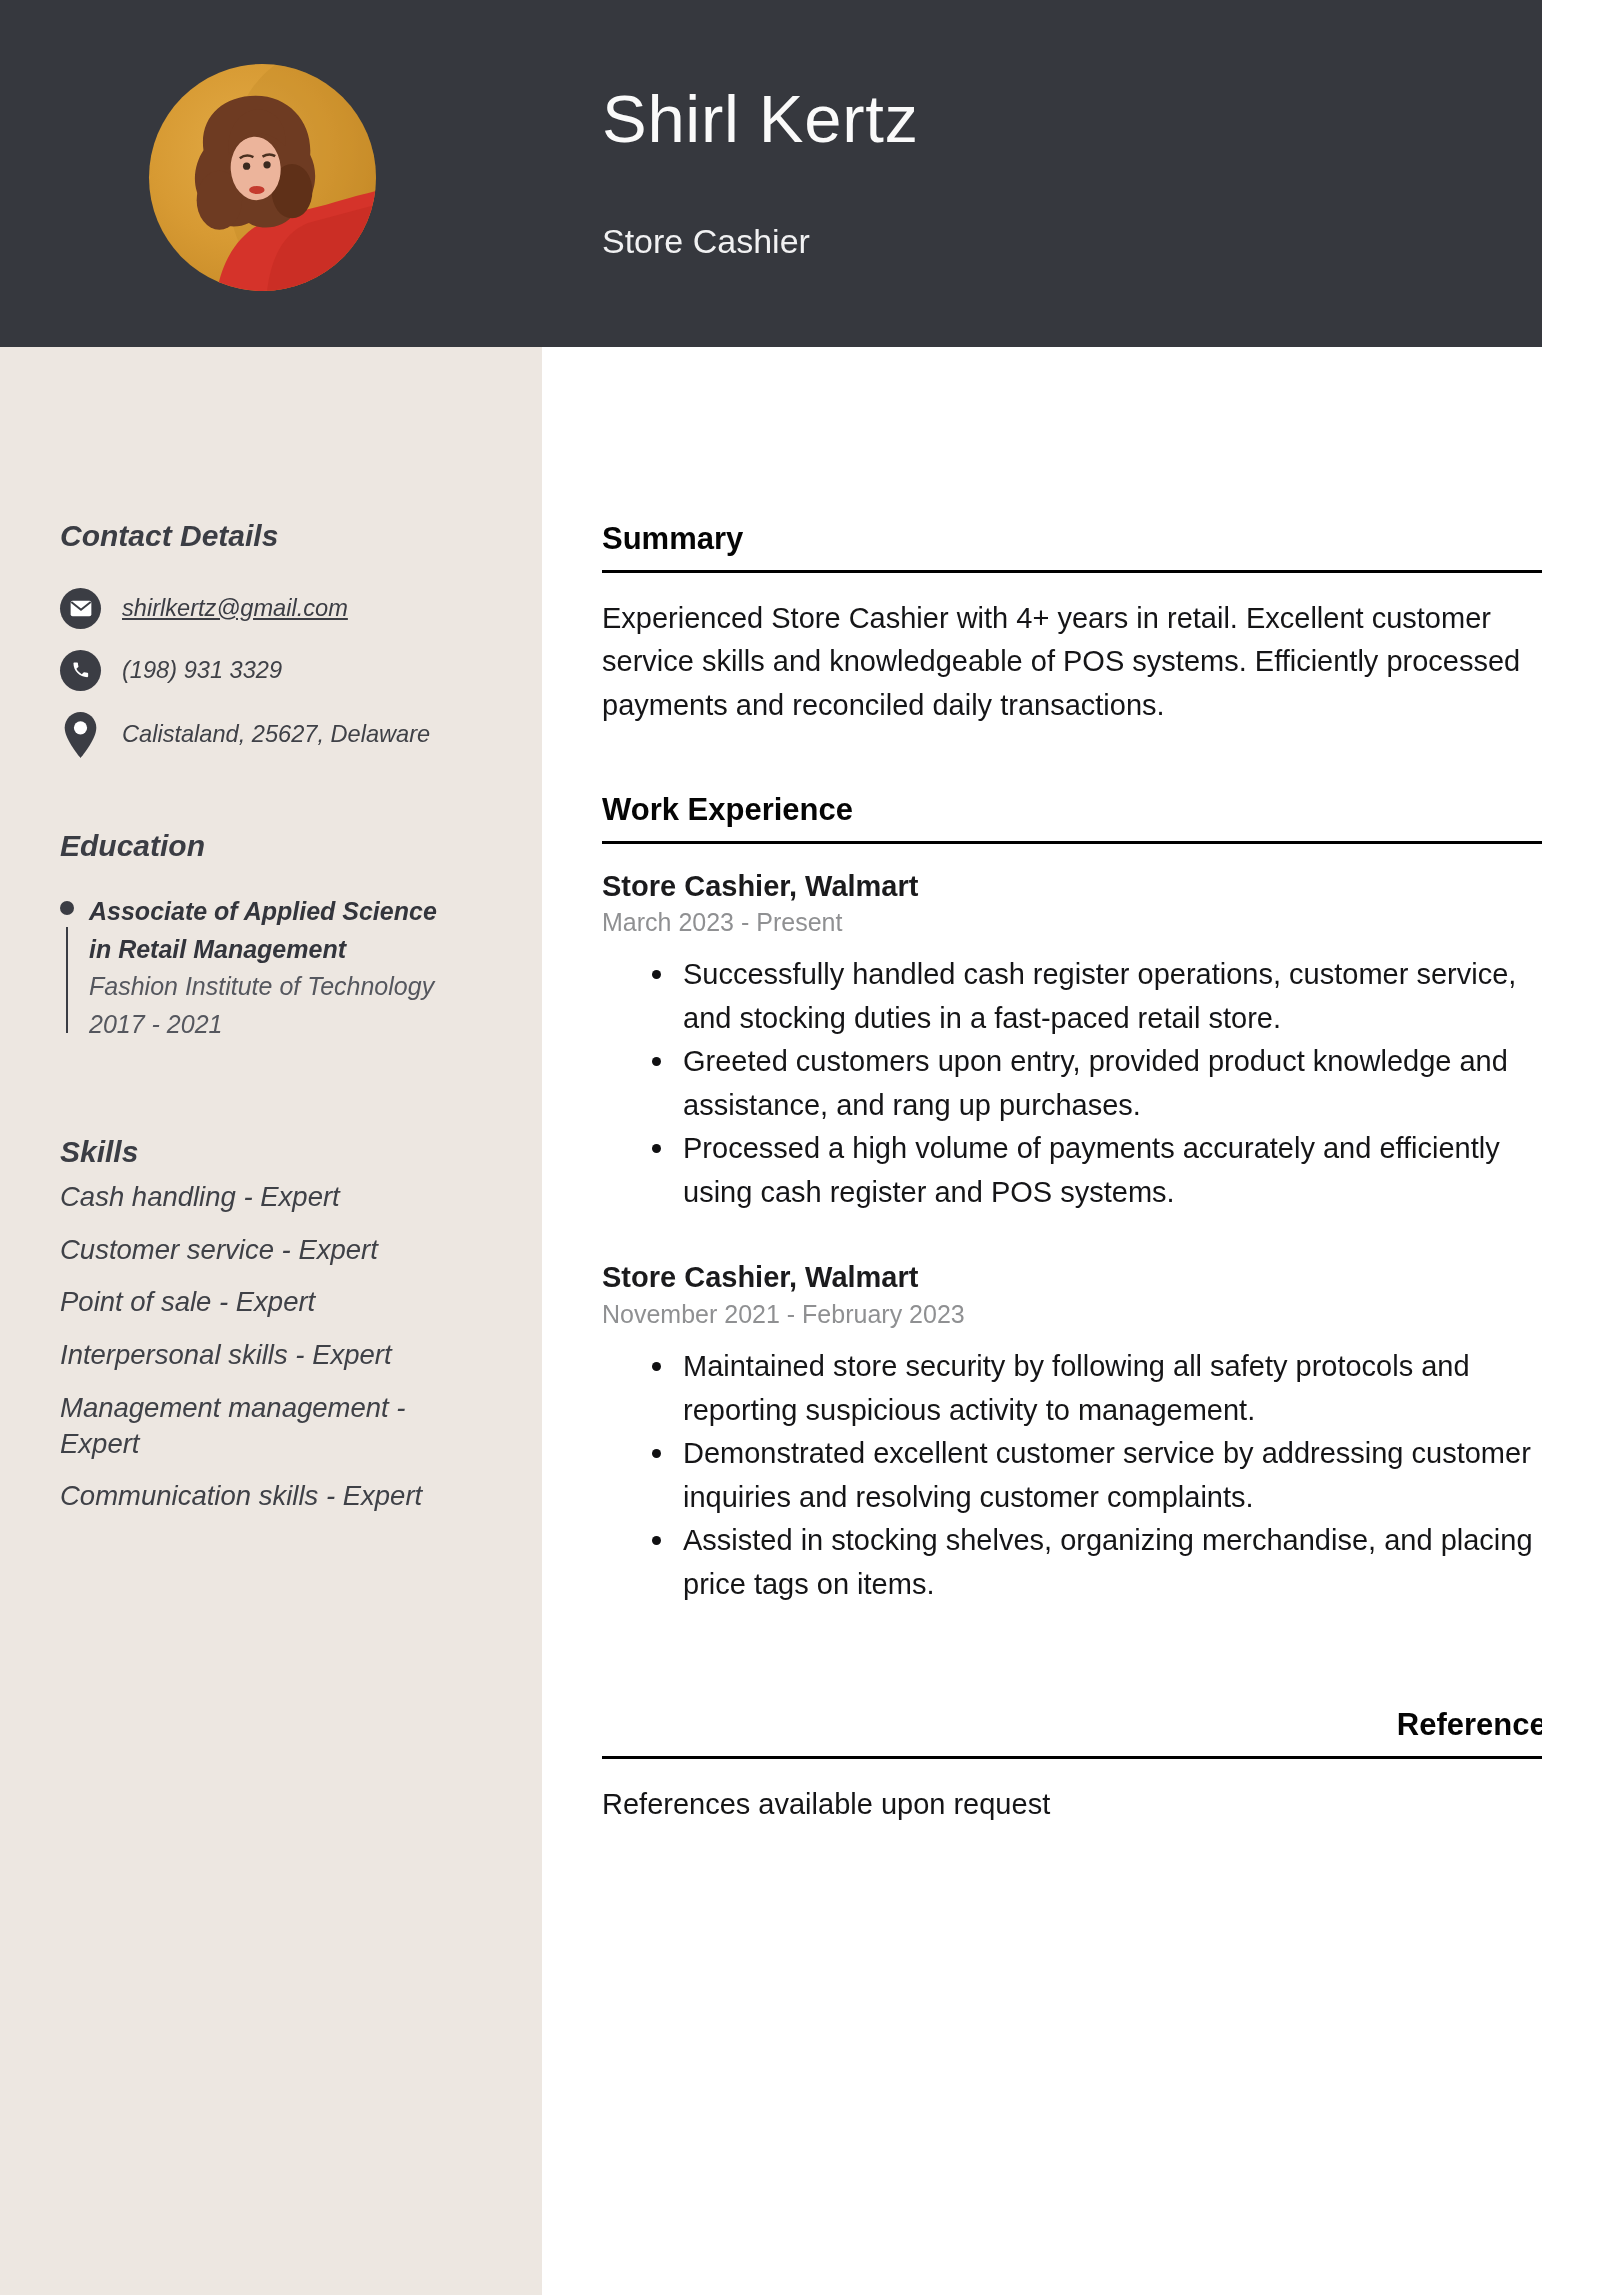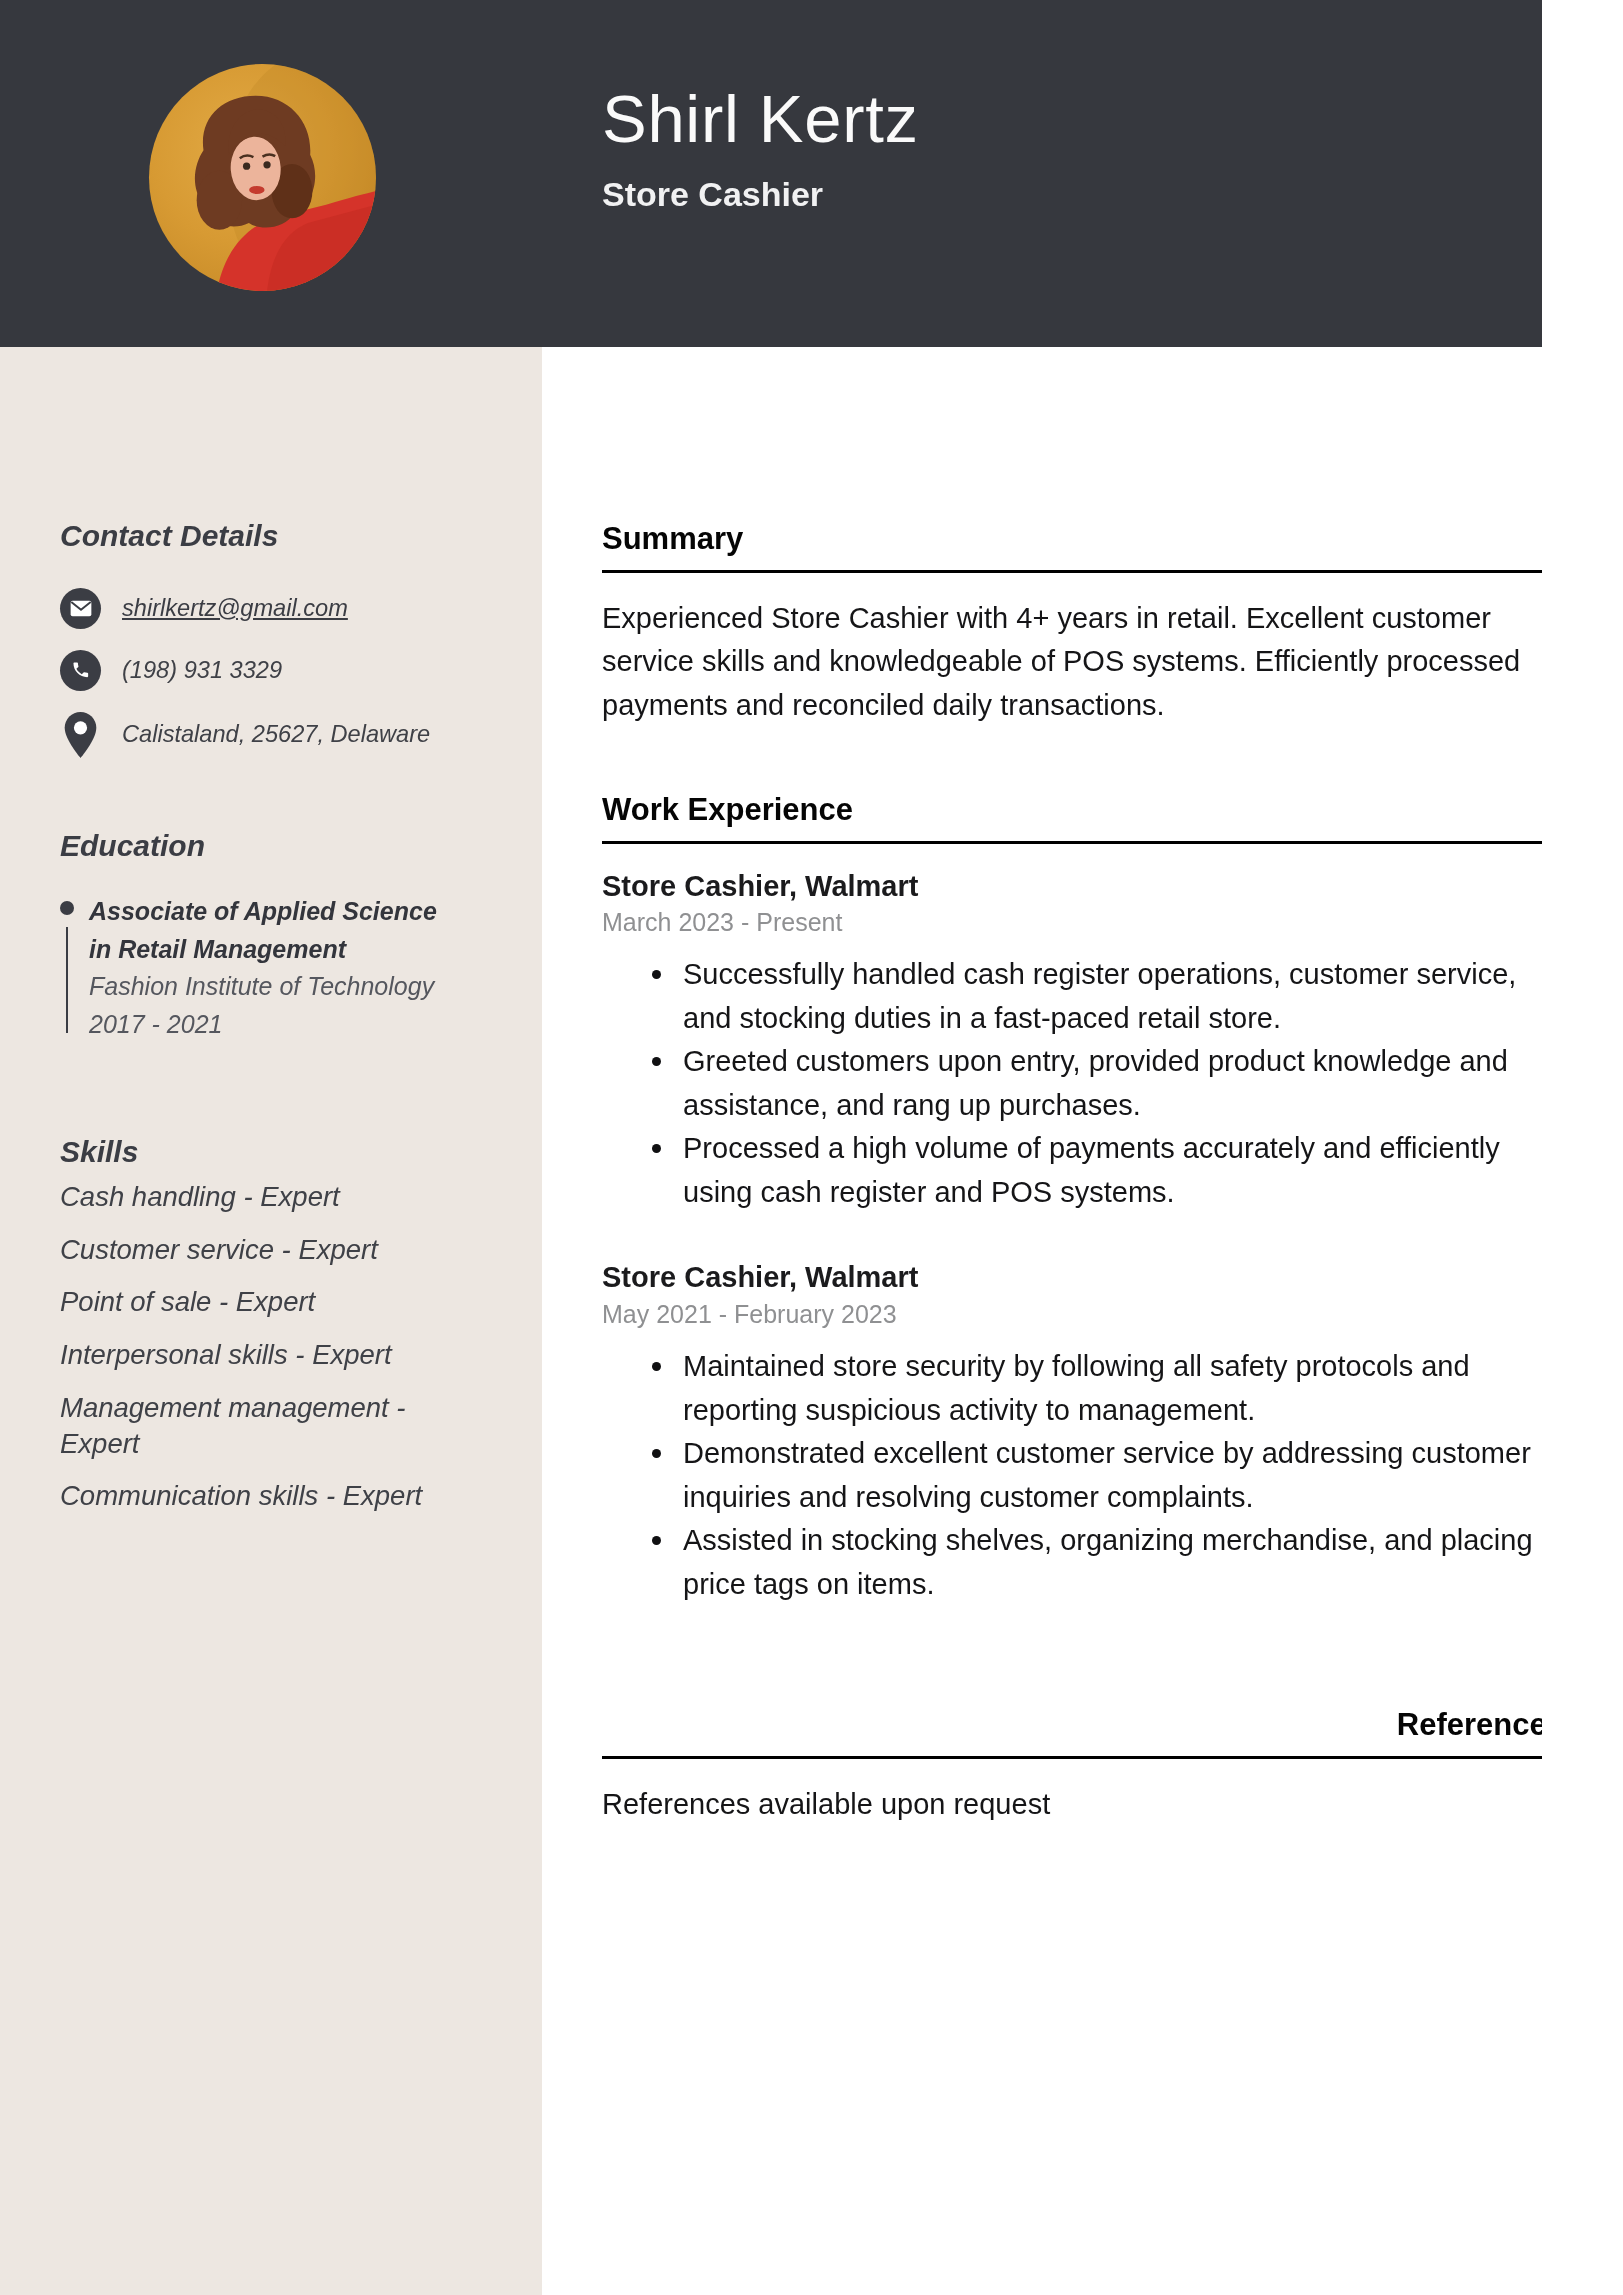--- a/index.html
+++ b/index.html
@@ -11,21 +11,21 @@
   .header{position:absolute;left:0;top:0;width:1623px;height:347px;background:#36383E;}
   .chevron{position:absolute;left:0;top:346px;width:542px;height:102px;display:block;}
   .avatar{
     position:absolute;left:149px;top:64px;width:227px;height:227px;border-radius:50%;overflow:hidden;
     background:radial-gradient(circle at 42% 38%, #e2aa45 0%, #d79a33 45%, #cohh 0) ;
     background:radial-gradient(circle at 42% 38%, #e2aa45 0%, #d79a33 48%, #c08423 100%);
   }
   .avatar svg{position:absolute;left:0;top:0;width:100%;height:100%;}
   .header-text{position:absolute;left:602px;top:84px;}
   .person-name{color:#fafafa;font-size:67px;font-weight:400;letter-spacing:0.7px;line-height:1.05;margin:0;}
-  .person-title{color:#f1f1f2;font-size:34px;font-weight:700;margin-top:21px;}
+  .person-title{color:#f1f1f2;font-size:34px;font-weight:400;margin-top:68px;}
   
   .sidebar{
     position:absolute;left:0;top:347px;width:542px;height:1948px;background:#EDE7E1;
     box-sizing:border-box;padding:172px 0 0 60px;font-style:italic;
   }
   .side-heading{font-size:30px;font-weight:700;color:#3B3D44;margin:0 0 34px 0;line-height:1.15;}
   .contact-row{display:flex;align-items:center;margin-bottom:21px;width:419px;}
   .badge{
     flex:0 0 41px;width:41px;height:41px;border-radius:50%;background:#3B3D44;
     display:flex;align-items:center;justify-content:center;
@@ -171,21 +171,21 @@
         <div class="job-title">Store Cashier, Walmart</div>
         <div class="job-dates">March 2023 - Present</div>
         <ul class="job-bullets">
             <li>Successfully handled cash register operations, customer service, and stocking duties in a fast-paced retail store.</li>
             <li>Greeted customers upon entry, provided product knowledge and assistance, and rang up purchases.</li>
             <li>Processed a high volume of payments accurately and efficiently using cash register and POS systems.</li>
           </ul>
       </div>
         <div class="job">
         <div class="job-title">Store Cashier, Walmart</div>
-        <div class="job-dates">May 2021 - February 2023</div>
+        <div class="job-dates">November 2021 - February 2023</div>
         <ul class="job-bullets">
             <li>Maintained store security by following all safety protocols and reporting suspicious activity to management.</li>
             <li>Demonstrated excellent customer service by addressing customer inquiries and resolving customer complaints.</li>
             <li>Assisted in stocking shelves, organizing merchandise, and placing price tags on items.</li>
           </ul>
       </div>
       </div>
 
     <h2 class="main-heading mh-references">References</h2>
     <div class="body-text">References available upon request</div>

